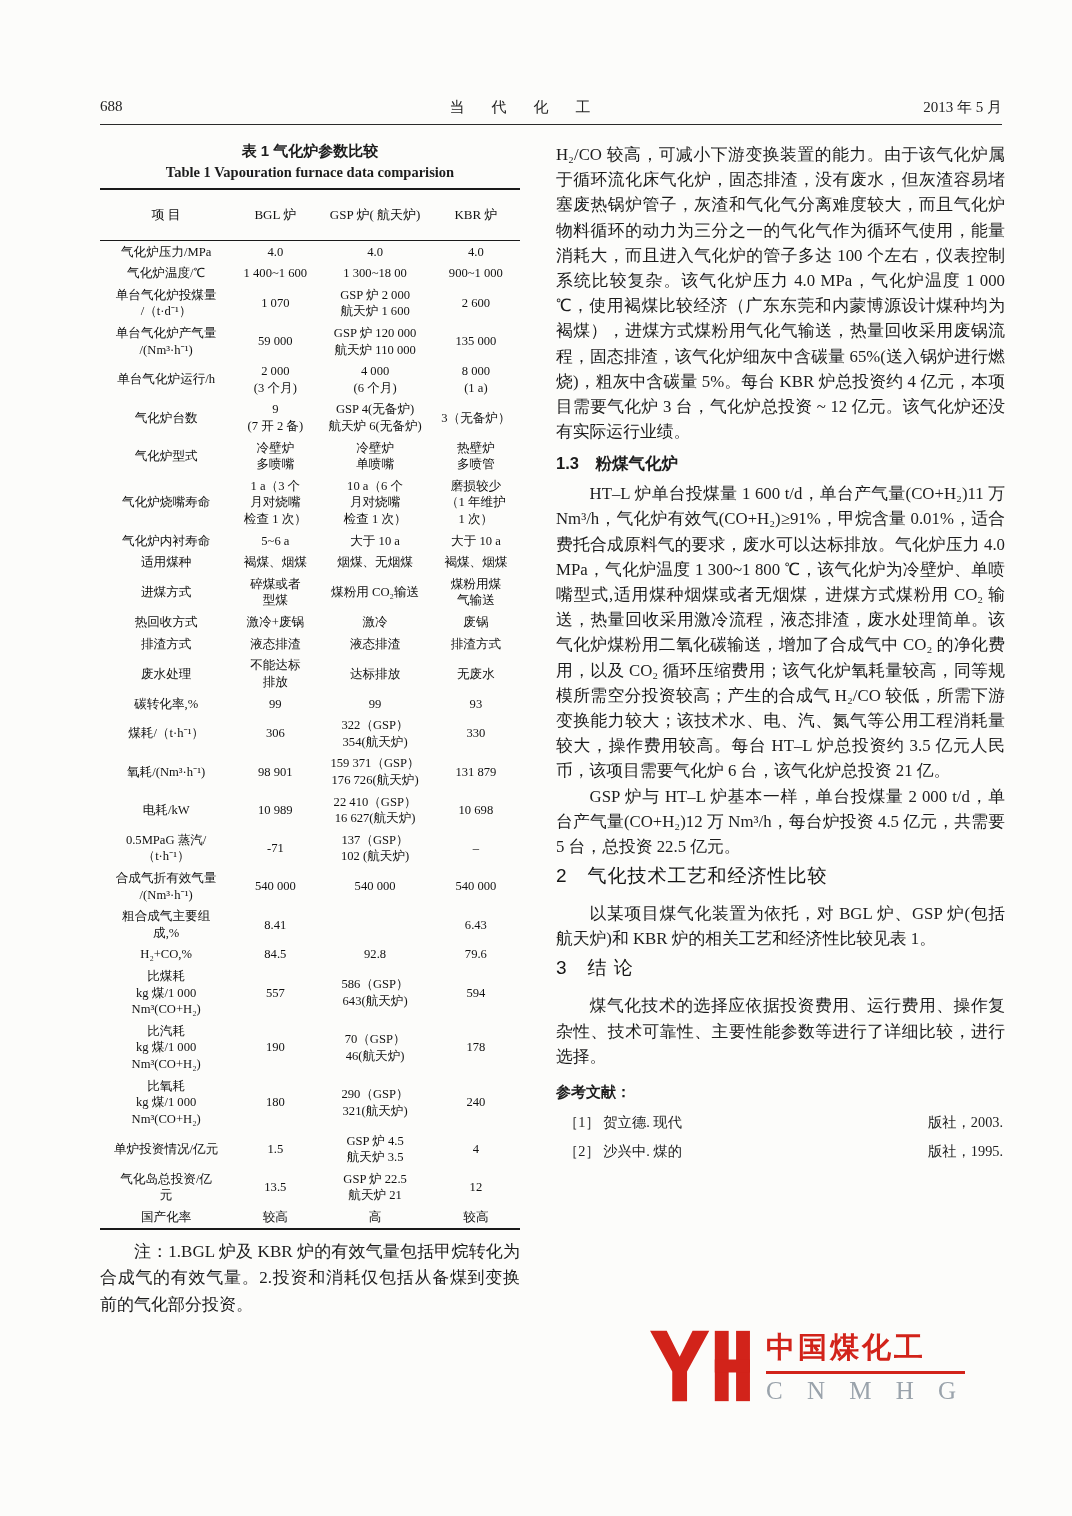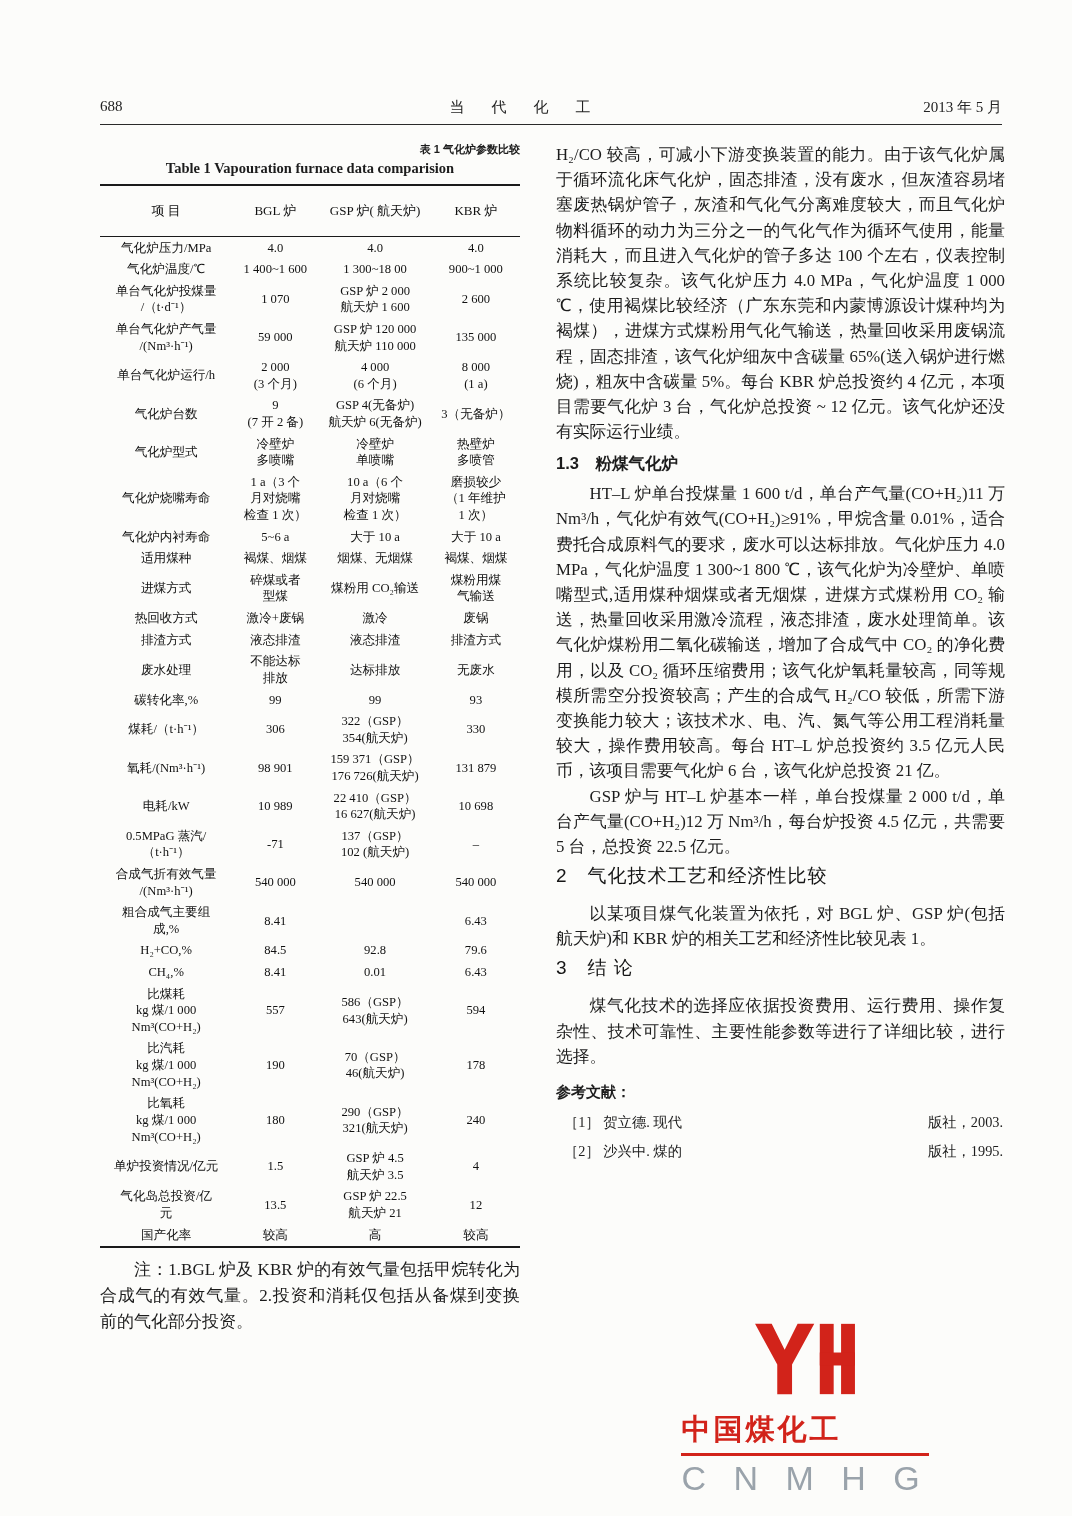--- a/index.html
+++ b/index.html
@@ -17,22 +17,22 @@
     font-size:15px; color:#222;
   }
   .header .journal { letter-spacing:6px; }
   .header-rule {
     position:absolute; left:100px; top:124px; width:902px;
     border-top:1.5px solid #2a2a2a;
   }
   
   .left-col { position:absolute; left:100px; top:142px; width:420px; }
   .cap-zh {
-    text-align:right; font-family:"Liberation Sans",sans-serif;
-    font-weight:bold; font-size:11px; margin-bottom:3px;
+    text-align:center; font-family:"Liberation Sans",sans-serif;
+    font-weight:bold; font-size:15px; margin-bottom:3px;
   }
   .cap-en { text-align:center; font-weight:bold; font-size:14.5px; margin-bottom:7px; }
   table.cmp {
     width:100%; border-collapse:collapse;
     border-top:2px solid #1a1a1a; border-bottom:2px solid #1a1a1a;
     font-size:12.6px; color:#111;
   }
   table.cmp thead tr { border-bottom:1px solid #1a1a1a; }
   table.cmp th {
     font-weight:normal; font-size:13px; padding:16px 1px; text-align:center;
@@ -66,31 +66,30 @@
   }
   .ref-line {
     display:flex; justify-content:space-between;
     font-size:14.3px; line-height:2.05; padding:0 2px 0 8px;
   }
   
   .watermark {
     position:absolute; left:642px; top:1318px; width:326px; height:96px;
     background:#fcfcfa; display:flex; align-items:center; gap:14px;
     padding:4px 6px;
-    flex-direction:column;
   }
   .wm-mark { flex:0 0 auto; display:block; }
   .wm-cn {
     color:#d2231a; font-family:"Liberation Sans",sans-serif;
     font-weight:bold; font-size:29px; letter-spacing:3px;
     border-bottom:3px solid #d2231a; padding-bottom:3px; white-space:nowrap;
   }
   .wm-en {
-    color:#9aa3ab; font-family:Liberation Sans, sans-serif;
-    font-size:34px; letter-spacing:9px; margin-top:3px; white-space:nowrap;
+    color:#9aa3ab; font-family:Liberation Serif, serif;
+    font-size:25px; letter-spacing:9px; margin-top:3px; white-space:nowrap;
   }
 </style>
 </head>
 <body>
 
 <div class="page">
 
   <div class="header">
     <span>688</span>
     <span class="journal">当　代　化　工</span>
@@ -271,26 +270,20 @@
             <td></td>
             <td>6.43</td>
           </tr>
           <tr>
             <td>H₂+CO,%</td>
             <td>84.5</td>
             <td>92.8</td>
             <td>79.6</td>
           </tr>
           <tr>
-            <td>CH₄,%</td>
-            <td>8.41</td>
-            <td>0.01</td>
-            <td>6.43</td>
-          </tr>
-          <tr>
             <td>比煤耗
 kg 煤/1 000
 Nm³(CO+H₂)</td>
             <td>557</td>
             <td>586（GSP）
 643(航天炉)</td>
             <td>594</td>
           </tr>
           <tr>
             <td>比汽耗

